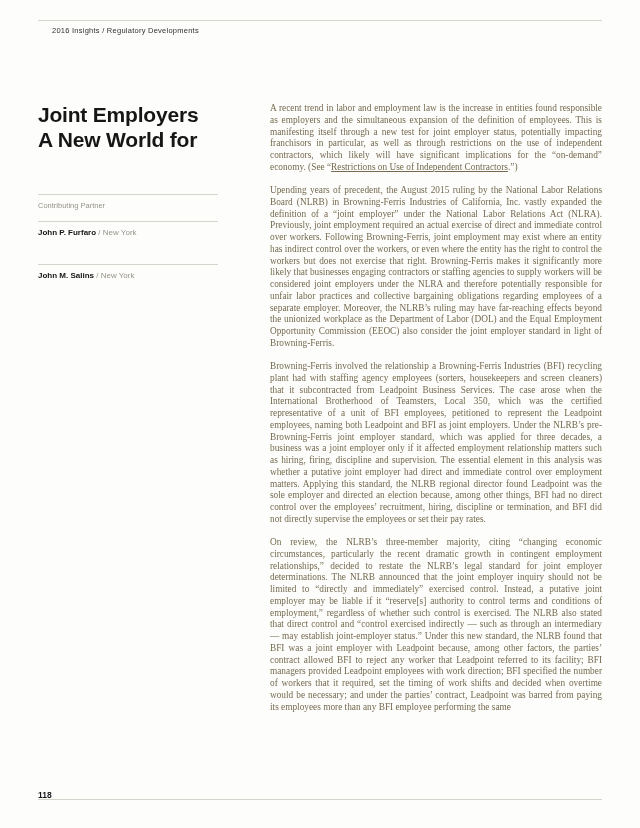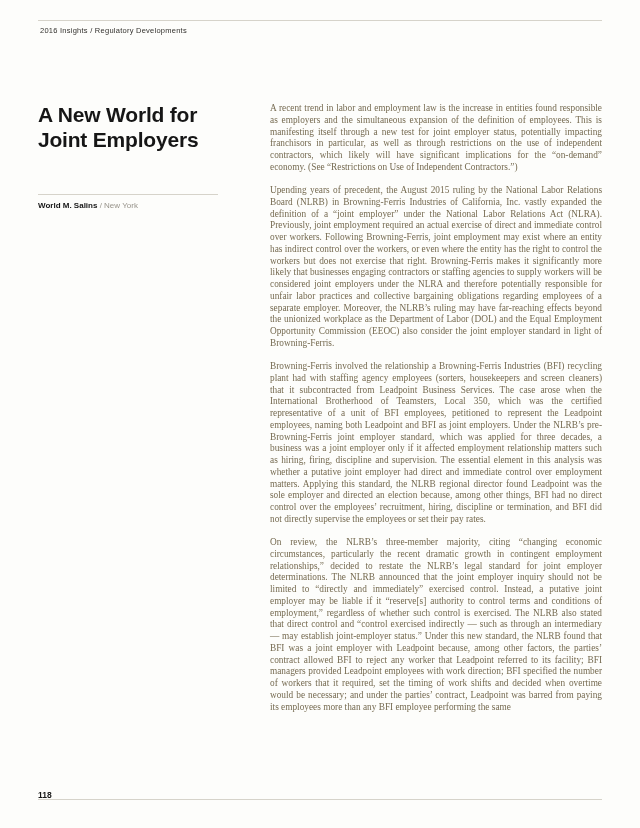--- a/index.html
+++ b/index.html
@@ -16,21 +16,21 @@
     margin:0 auto;
     background:var(--page-bg);
     font-family:"Liberation Serif", serif;
     overflow:hidden;
   }
   .top-rule{
     position:absolute;left:38px;right:38px;top:20px;
     border-top:1px solid var(--rule);
   }
   .running-head{
-    position:absolute;left:40px;top:26px;
+    position:absolute;left:52px;top:26px;
     font-family:"Liberation Sans", sans-serif;
     font-size:7.5px;letter-spacing:0.25px;color:#33312D;
   }
   .sidebar{
     position:absolute;left:38px;top:102px;width:180px;
   }
   .article-title{
     margin:0 0 42px 0;
     font-family:"Liberation Sans", sans-serif;
     font-weight:bold;
@@ -54,49 +54,55 @@
   .contrib-name{font-weight:bold;color:var(--ink);}
   .contrib-loc{color:var(--muted);}
   .body-col{
     position:absolute;left:270px;top:103px;width:332px;
     font-size:9.3px;line-height:11.75px;
     color:var(--body-text);
     text-align:justify;
   }
   .body-col p{margin:0 0 11.5px 0;}
   .body-col .italic{}
-  .body-col .link{cursor:pointer;}
+  .body-col .link{text-decoration:underline;cursor:pointer;}
   .footer-rule{
     position:absolute;left:38px;right:38px;top:799px;
     border-top:1px solid var(--rule);
   }
   .page-number{
     position:absolute;left:38px;top:790px;
     font-family:"Liberation Sans", sans-serif;
     font-weight:bold;font-size:8.5px;color:var(--ink);
   }
 </style>
 </head>
 <body>
 
 <div class="page">
 
   <div class="top-rule"></div>
   <div class="running-head">2016 Insights / Regulatory Developments</div>
 
   <aside class="sidebar">
     <h1 class="article-title">
+      <span class="title-line" style="display:block">Joint Employers</span>
       <span class="title-line" style="display:block">A New World for</span>
-      <span class="title-line" style="display:block">Joint Employers</span>
     </h1>
 
+    <div class="contrib-group">
+      <div class="contrib-role">Contributing Partner</div>
+      <div class="contrib-name-row">
+        <span class="contrib-name">John P. Furfaro</span><span class="contrib-loc"> / New York</span>
+      </div>
+    </div>
 
     <div class="contrib-group">
       <div class="contrib-name-row">
-        <span class="contrib-name">World M. Salins</span><span class="contrib-loc"> / New York</span>
+        <span class="contrib-name">John M. Salins</span><span class="contrib-loc"> / New York</span>
       </div>
     </div>
   </aside>
 
   <main class="body-col">
       <p><span>A recent trend in labor and employment law is the increase in entities found responsible as employers and the simultaneous expansion of the definition of employees. This is manifesting itself through a new test for joint employer status, potentially impacting franchisors in particular, as well as through restrictions on the use of independent contractors, which likely will have significant implications for the “on-demand” economy. (See “</span><span class="link">Restrictions on Use of Independent Contractors</span><span>.”)</span></p>
       <p><span>Upending years of precedent, the August 2015 ruling by the National Labor Relations Board (NLRB) in </span><span class="italic">Browning-Ferris Industries of California, Inc.</span><span> vastly expanded the definition of a “joint employer” under the National Labor Relations Act (NLRA). Previously, joint employment required an actual exercise of direct and immediate control over workers. Following </span><span class="italic">Browning-Ferris</span><span>, joint employment may exist where an entity has indirect control over the workers, or even where the entity has the right to control the workers but does not exercise that right. </span><span class="italic">Browning-Ferris</span><span> makes it significantly more likely that businesses engaging contractors or staffing agencies to supply workers will be considered joint employers under the NLRA and therefore potentially responsible for unfair labor practices and collective bargaining obligations regarding employees of a separate employer. Moreover, the NLRB’s ruling may have far-reaching effects beyond the unionized workplace as the Department of Labor (DOL) and the Equal Employment Opportunity Commission (EEOC) also consider the joint employer standard in light of </span><span class="italic">Browning-Ferris</span><span>.</span></p>
       <p><span class="italic">Browning-Ferris</span><span> involved the relationship a Browning-Ferris Industries (BFI) recycling plant had with staffing agency employees (sorters, housekeepers and screen cleaners) that it subcontracted from Leadpoint Business Services. The case arose when the International Brotherhood of Teamsters, Local 350, which was the certified representative of a unit of BFI employees, petitioned to represent the Leadpoint employees, naming both Leadpoint and BFI as joint employers. Under the NLRB’s pre-</span><span class="italic">Browning-Ferris</span><span> joint employer standard, which was applied for three decades, a business was a joint employer only if it affected employment relationship matters such as hiring, firing, discipline and supervision. The essential element in this analysis was whether a putative joint employer had direct and immediate control over employment matters. Applying this standard, the NLRB regional director found Leadpoint was the sole employer and directed an election because, among other things, BFI had no direct control over the employees’ recruitment, hiring, discipline or termination, and BFI did not directly supervise the employees or set their pay rates.</span></p>
       <p><span>On review, the NLRB’s three-member majority, citing “changing economic circumstances, particularly the recent dramatic growth in contingent employment relationships,” decided to restate the NLRB’s legal standard for joint employer determinations. The NLRB announced that the joint employer inquiry should not be limited to “directly and immediately” exercised control. Instead, a putative joint employer may be liable if it “reserve[s] authority to control terms and conditions of employment,” regardless of whether such control is exercised. The NLRB also stated that direct control and “control exercised indirectly — such as through an intermediary — may establish joint-employer status.” Under this new standard, the NLRB found that BFI was a joint employer with Leadpoint because, among other factors, the parties’ contract allowed BFI to reject any worker that Leadpoint referred to its facility; BFI managers provided Leadpoint employees with work direction; BFI specified the number of workers that it required, set the timing of work shifts and decided when overtime would be necessary; and under the parties’ contract, Leadpoint was barred from paying its employees more than any BFI employee performing the same</span></p>
     </main>

